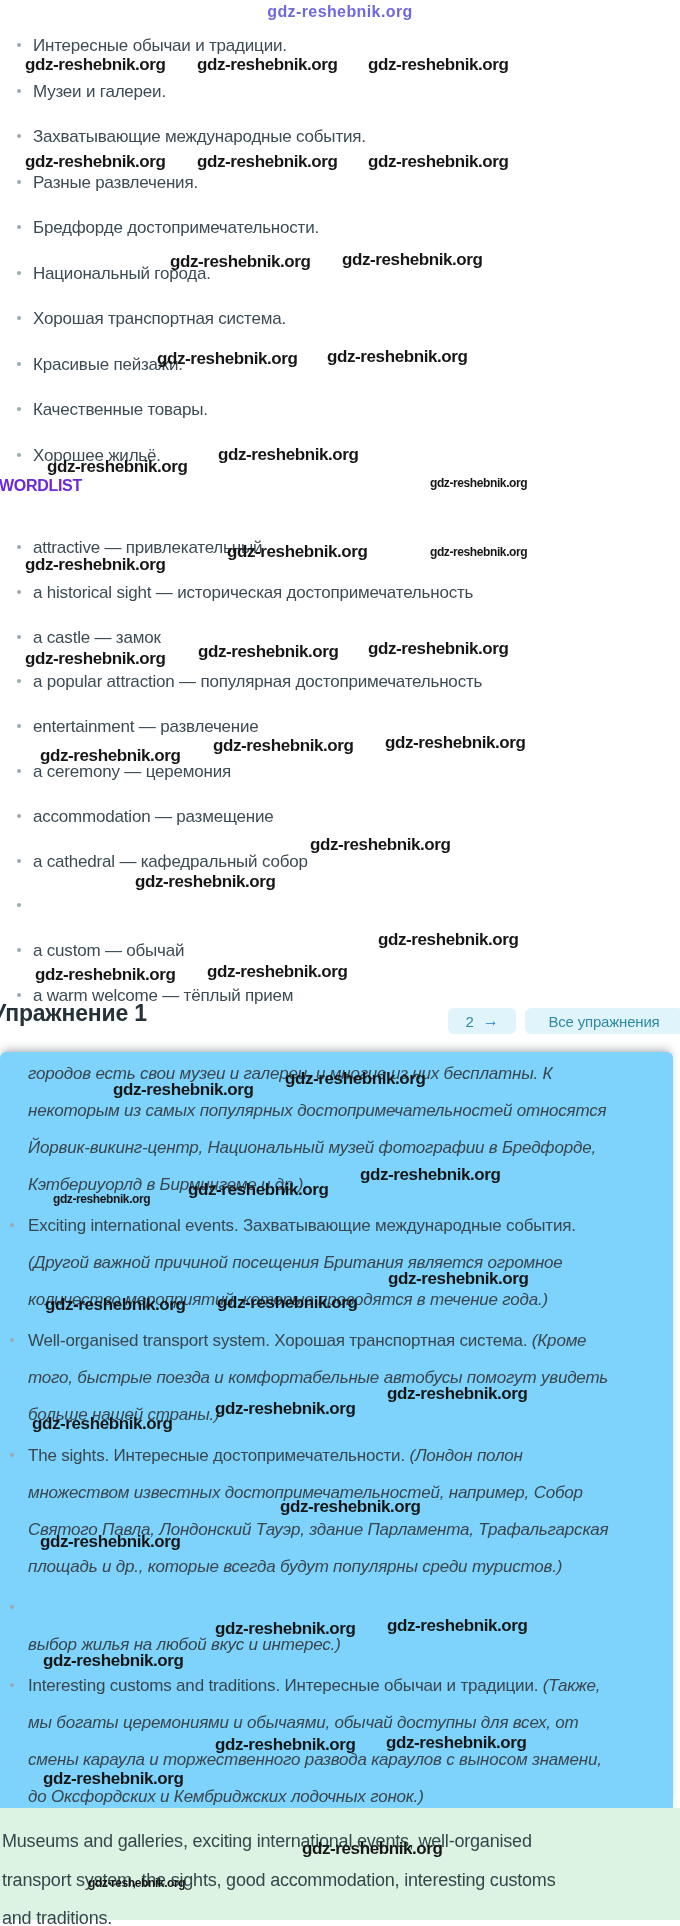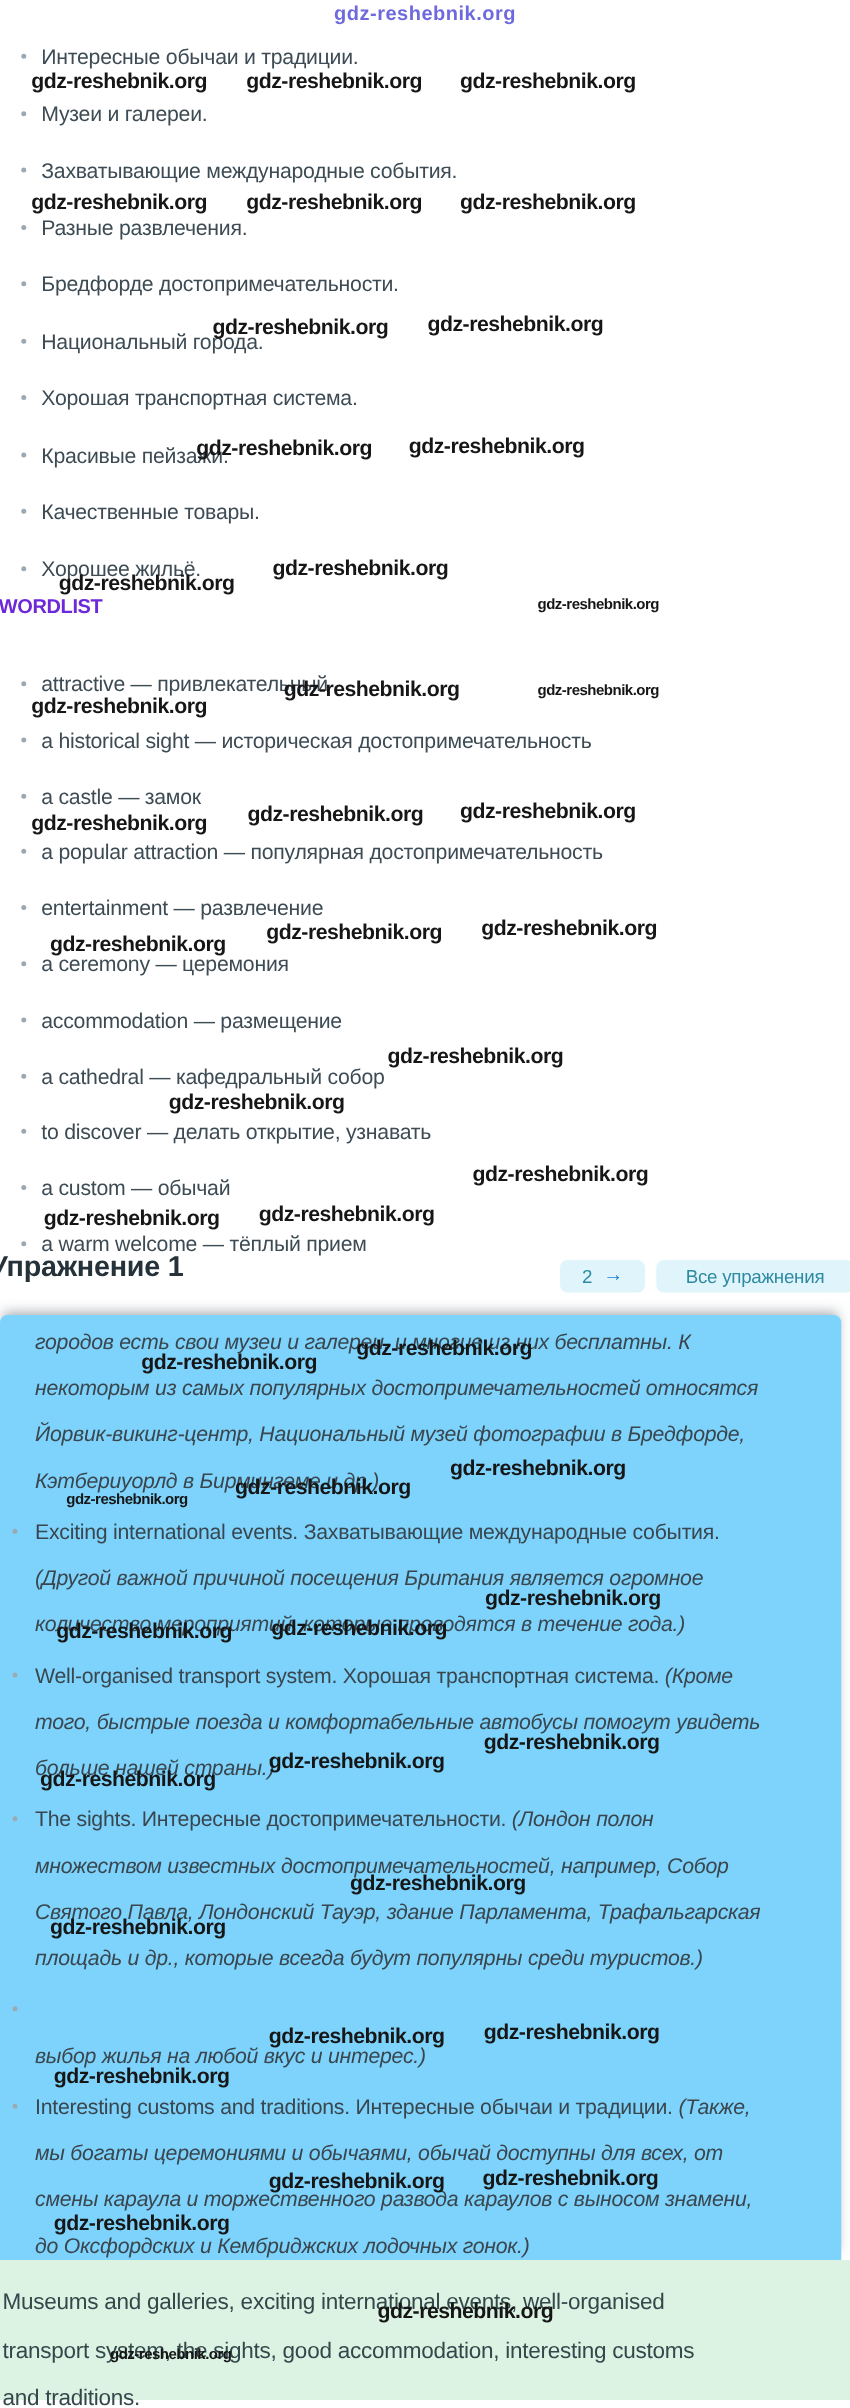--- a/index.html
+++ b/index.html
@@ -131,21 +131,20 @@
       <li>
         <span class="dot"></span>
         <span class="txt">accommodation — размещение</span>
       </li>
       <li>
         <span class="dot"></span>
         <span class="txt">a cathedral — кафедральный собор</span>
       </li>
       <li>
         <span class="dot"></span>
-        <span class="txt">to discover — делать открытие, узнавать</span>
       </li>
       <li>
         <span class="dot"></span>
         <span class="txt">a custom — обычай</span>
       </li>
       <li>
         <span class="dot"></span>
         <span class="txt">a warm welcome — тёплый прием</span>
       </li>
     </ul>

